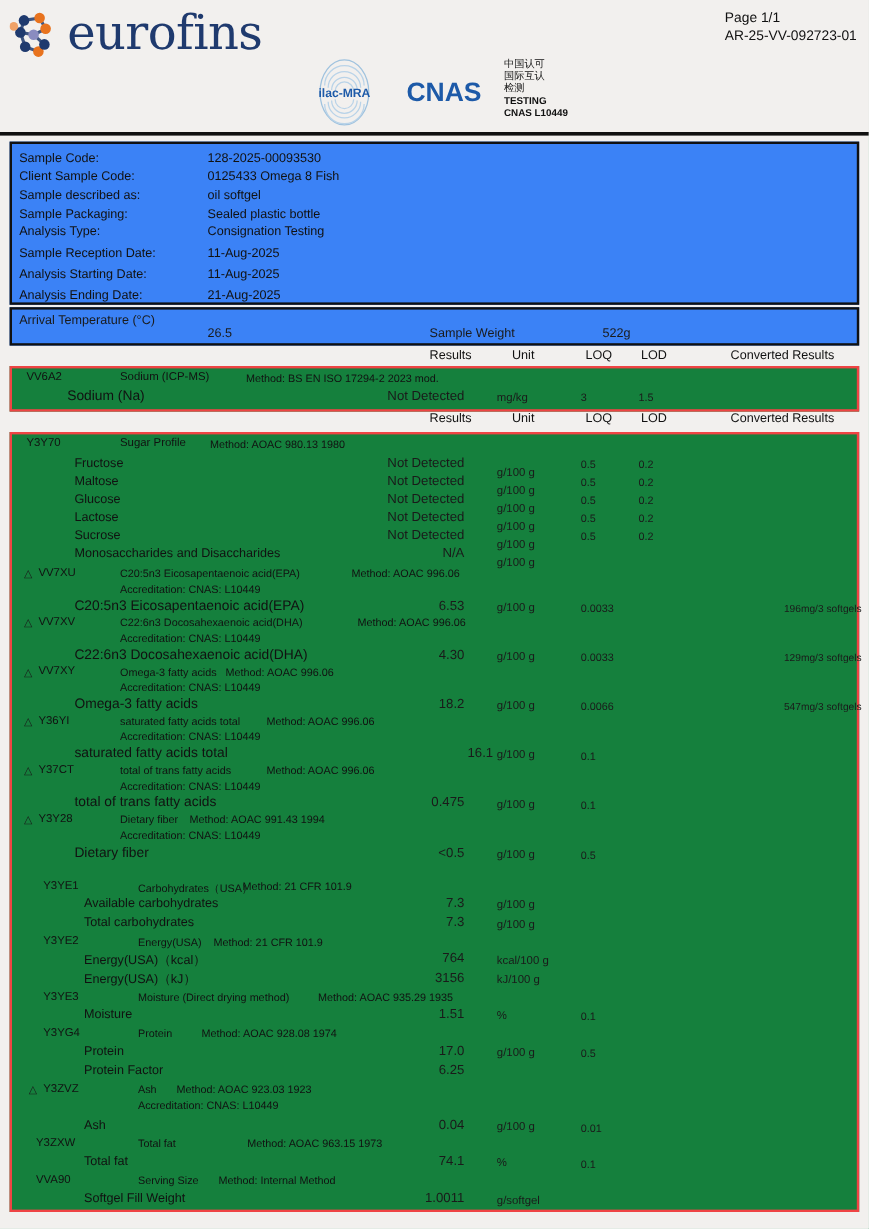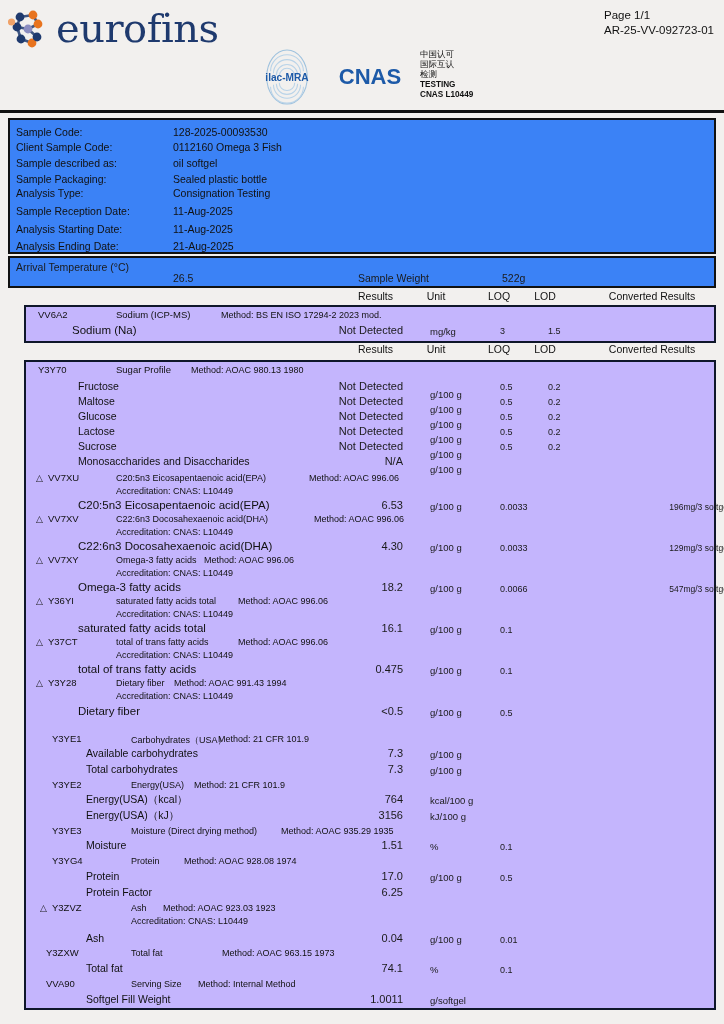--- a/index.html
+++ b/index.html
@@ -48,21 +48,21 @@
   
   .colhead{position:absolute;left:8px;right:8px;height:15px;font-size:10.5px;color:#111;}
   .colhead span{position:absolute;top:0;}
   .c-res{left:0;width:385px;text-align:right;}
   .c-unit{left:404px;width:48px;text-align:center;}
   .c-loq{left:472px;width:38px;text-align:center;}
   .c-lod{left:518px;width:38px;text-align:center;}
   .c-conv{left:576px;width:136px;text-align:center;}
 
   
-  .blk{position:absolute;left:24px;right:8px;border:2px solid #0f172a;background:#c4b5fd;box-sizing:border-box;}
+  .blk{position:absolute;left:8px;right:8px;border:2px solid #ef4444;background:#15803d;box-sizing:border-box;}
   .sodium-blk{top:305px;height:38px;}
   .main-blk{top:360px;height:650px;}
   .t{position:absolute;font-size:10.5px;color:#111;white-space:nowrap;}
   .code{font-size:9.5px;}
   .meth{font-size:9px;}
   .res{position:absolute;left:0;width:377px;text-align:right;font-size:11px;}
   .unit{position:absolute;left:404px;width:60px;text-align:left;font-size:9.5px;}
   .loq{position:absolute;left:474px;width:40px;text-align:left;font-size:9px;}
   .lod{position:absolute;left:522px;width:40px;text-align:left;font-size:9px;}
   .conv{position:absolute;left:560px;width:148px;text-align:right;font-size:8.5px;}
@@ -138,21 +138,21 @@
     </div>
   </div>
 
   <div class="hr-thick" style="top:110px;"></div>
 
   <div class="box sample-box">
     <div class="slabel" style="left:6px;top:6px;">Sample Code:</div>
     <div class="sval" style="top:6px;">128-2025-00093530</div>
 
     <div class="slabel" style="left:6px;top:21px;">Client Sample Code:</div>
-    <div class="sval" style="top:21px;">0112160  Omega  3  Fish</div>
+    <div class="sval" style="top:21px;">0125433  Omega  8  Fish</div>
 
     <div class="slabel" style="left:6px;top:37px;">Sample described as:</div>
     <div class="sval" style="top:37px;">oil softgel</div>
 
     <div class="slabel" style="left:6px;top:53px;">Sample Packaging:</div>
     <div class="sval" style="top:53px;">Sealed     plastic     bottle</div>
 
     <div class="slabel" style="left:6px;top:67px;">Analysis Type:</div>
     <div class="sval" style="top:67px;">Consignation Testing</div>
 
@@ -272,21 +272,21 @@
     <div class="unit" style="top:221px;">g/100 g</div>
     <div class="loq" style="top:222px;">0.0066</div>
     <div class="conv" style="top:222px;">547mg/3 softgels</div>
 
     <div class="tri" style="left:10px;top:234px;">△</div>
     <div class="t code" style="left:22px;top:233px;">Y36YI</div>
     <div class="t meth" style="left:90px;top:234px;">saturated fatty acids total</div>
     <div class="t meth" style="left:212px;top:234px;">Method: AOAC 996.06</div>
     <div class="t meth" style="left:90px;top:247px;">Accreditation: CNAS: L10449</div>
     <div class="t name-lg" style="left:52px;top:260px;">saturated fatty acids total</div>
-    <div class="res" style="top:260px;">16.1</div>
+    <div class="res" style="top:260px;margin-left:24px;">16.1</div>
     <div class="unit" style="top:262px;">g/100 g</div>
     <div class="loq" style="top:263px;">0.1</div>
 
     <div class="tri" style="left:10px;top:275px;">△</div>
     <div class="t code" style="left:22px;top:274px;">Y37CT</div>
     <div class="t meth" style="left:90px;top:275px;">total of trans fatty acids</div>
     <div class="t meth" style="left:212px;top:275px;">Method: AOAC 996.06</div>
     <div class="t meth" style="left:90px;top:288px;">Accreditation: CNAS: L10449</div>
     <div class="t name-lg" style="left:52px;top:301px;">total of trans fatty acids</div>
     <div class="res" style="top:301px;">0.475</div>

